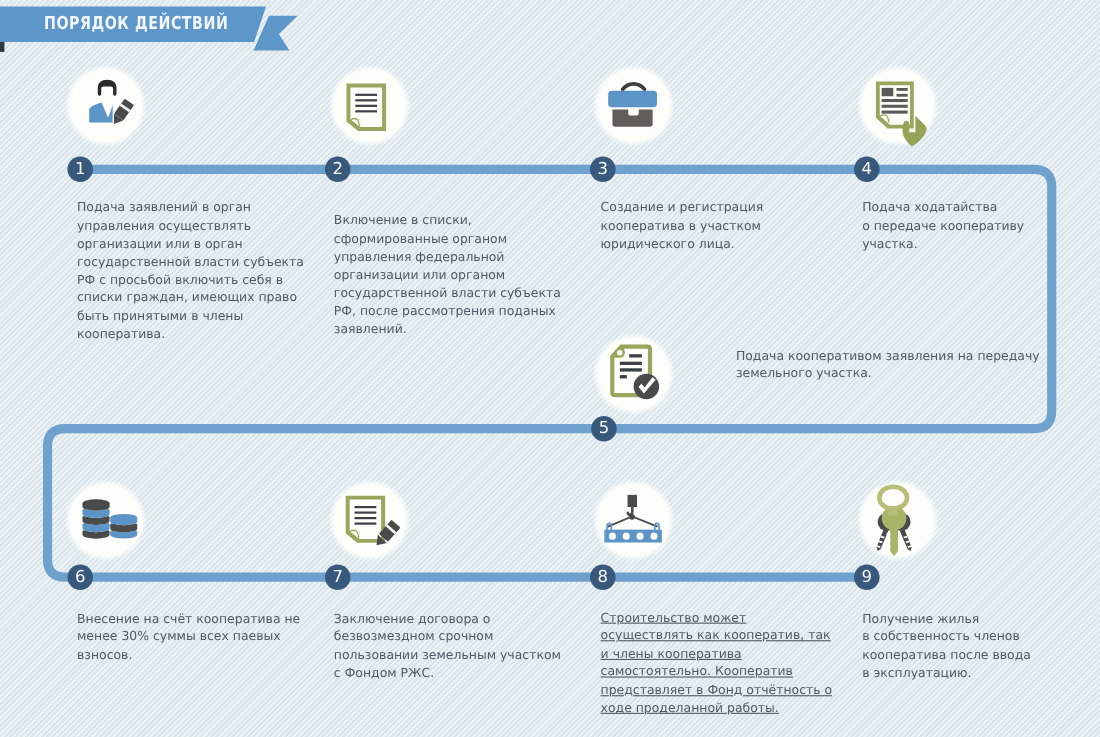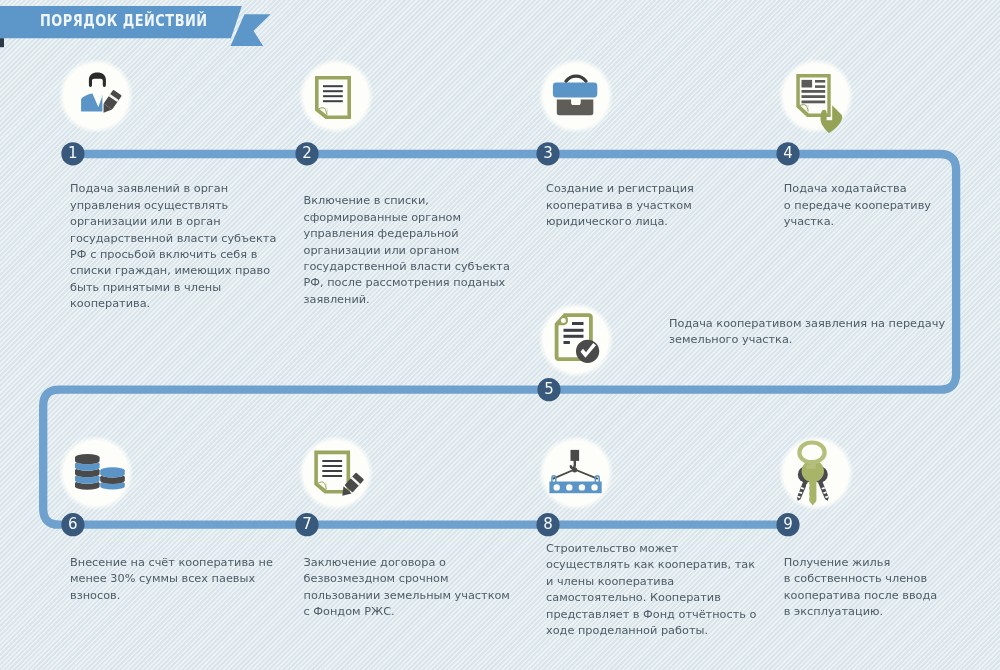--- a/index.html
+++ b/index.html
@@ -291,21 +291,21 @@
 участка.</div>
       <div class="txt" style="left: 625px; top: 315.5px; width: 320px; margin-left: 44px;">Подача кооперативом заявления на передачу
 земельного участка.</div>
       <div class="txt" style="left: 70px; top: 555px; width: 281px;">Внесение на счёт кооператива не
 менее 30% суммы всех паевых
 взносов.</div>
       <div class="txt" style="left: 303.5px; top: 555px; width: 208px;">Заключение договора о
 безвозмездном срочном
 пользовании земельным участком
 с Фондом РЖС.</div>
-      <div class="txt" style="left: 546px; top: 541px; width: 245px;">Строительство может
+      <div class="txt" style="left: 546px; top: 554px; width: 245px; text-decoration: underline;">Строительство может
 осуществлять как кооператив, так
 и члены кооператива
 самостоятельно. Кооператив
 представляет в Фонд отчётность о
 ходе проделанной работы.</div>
       <div class="txt" style="left: 783.8px; top: 555px; width: 245px;">Получение жилья
 в собственность членов
 кооператива после ввода
 в эксплуатацию.</div>
     </div>

